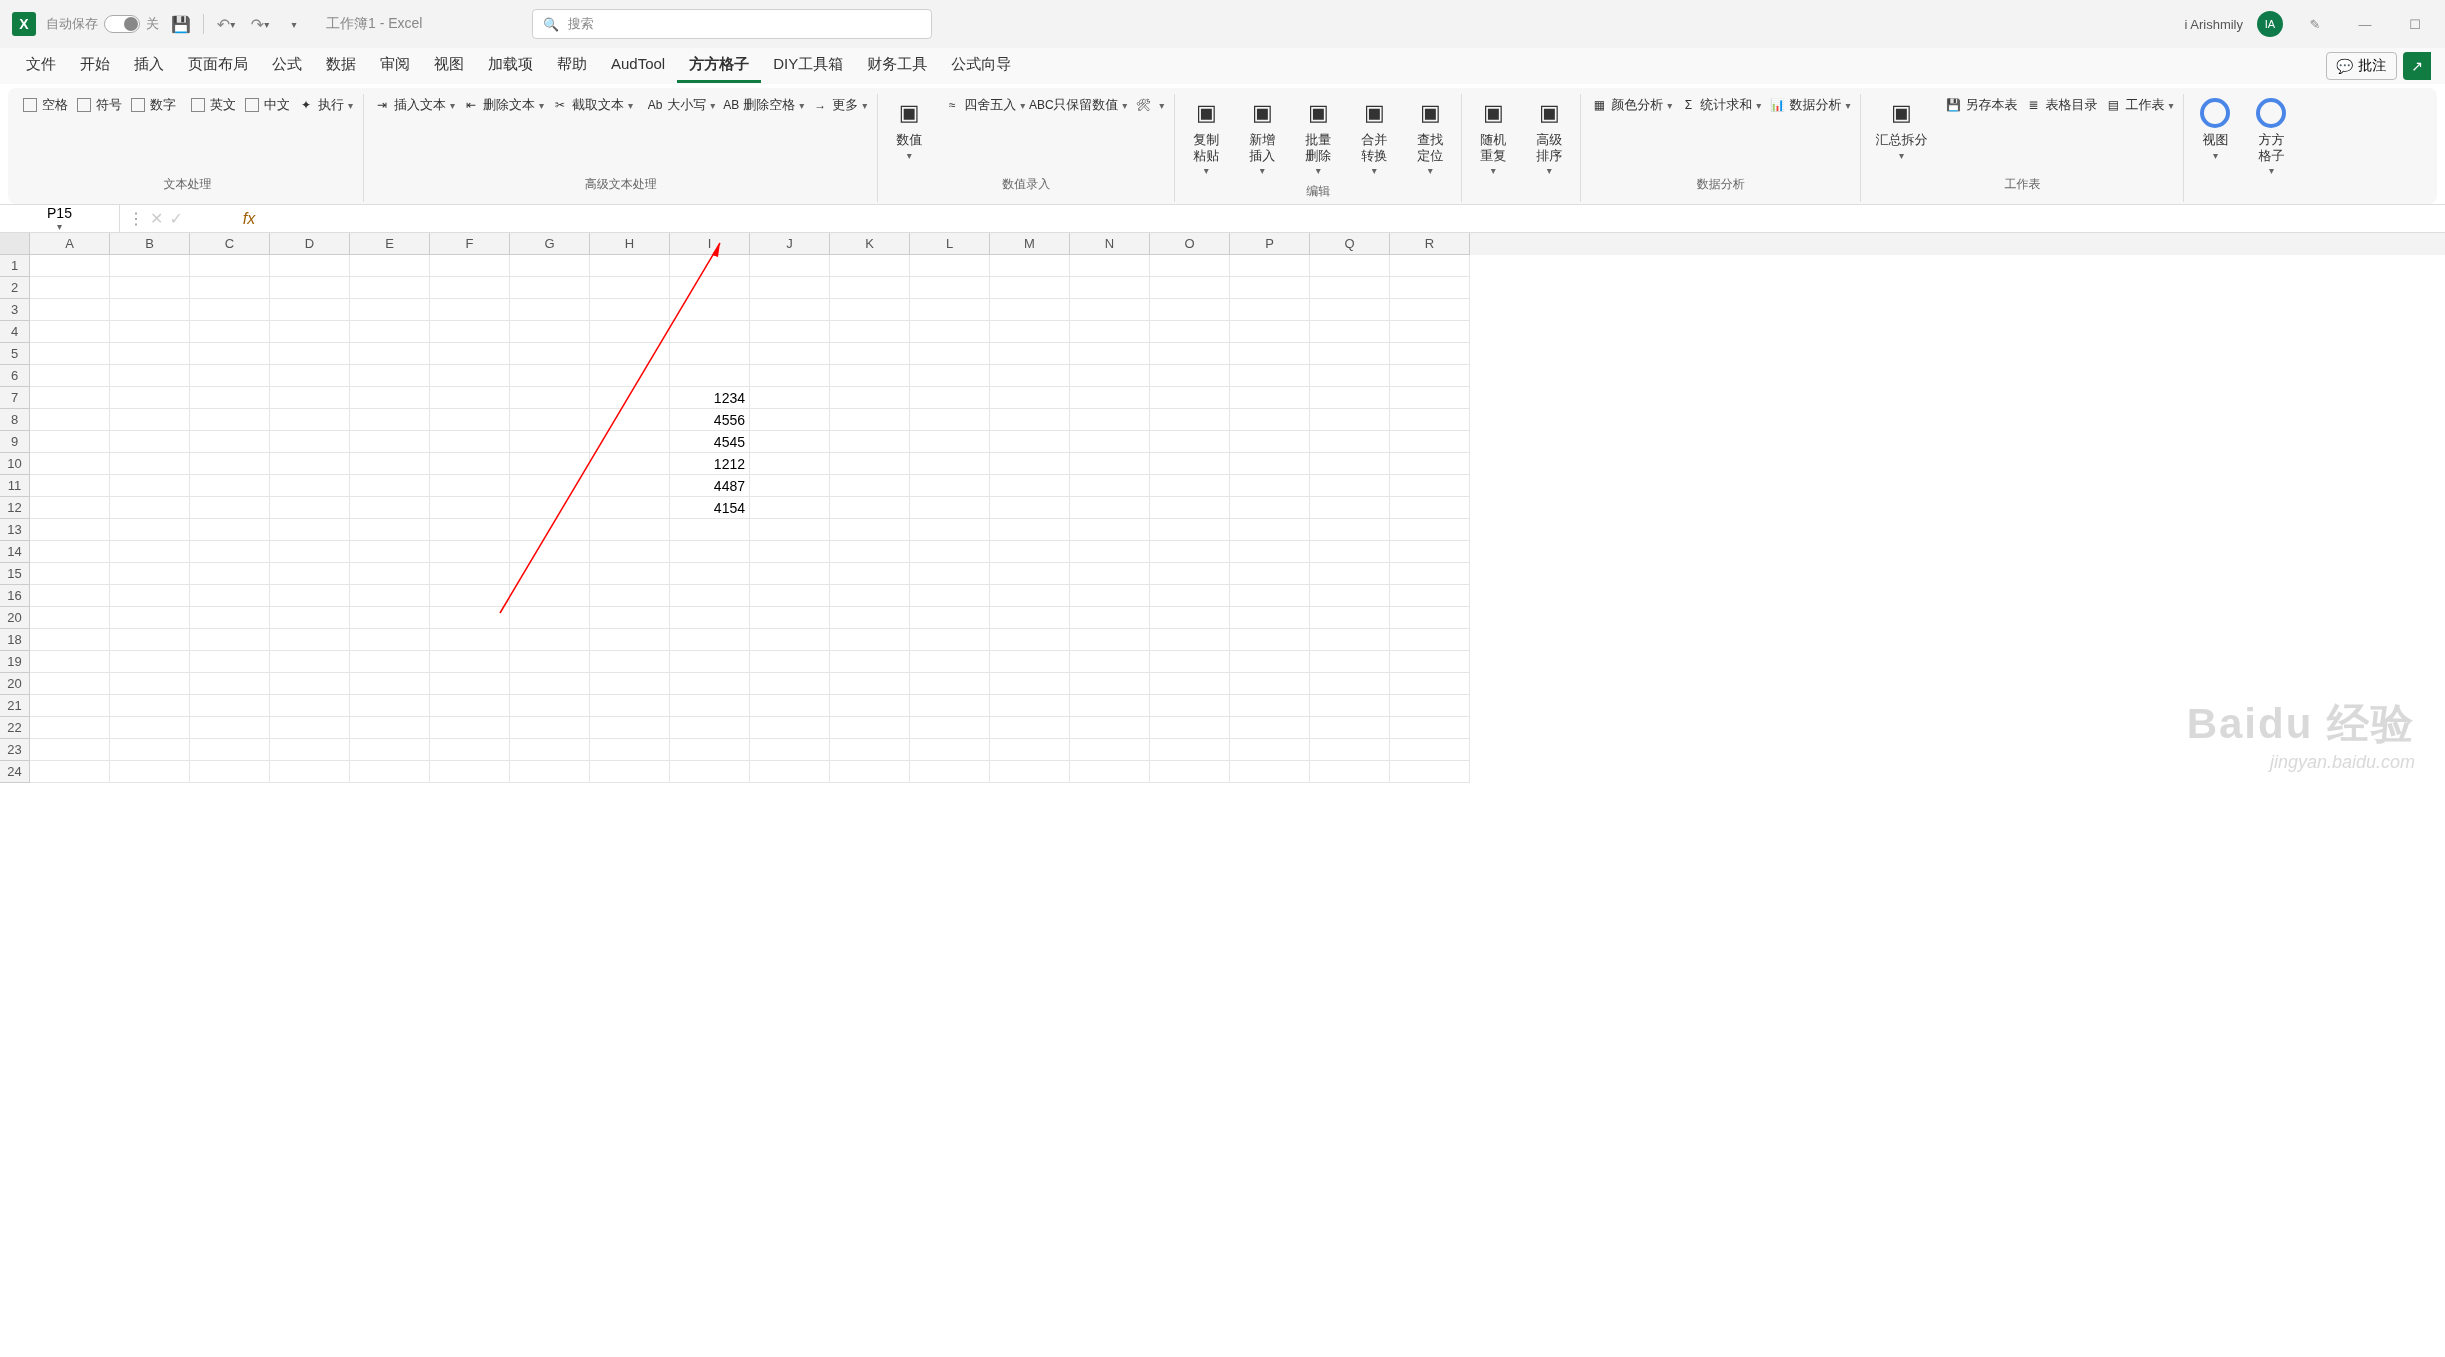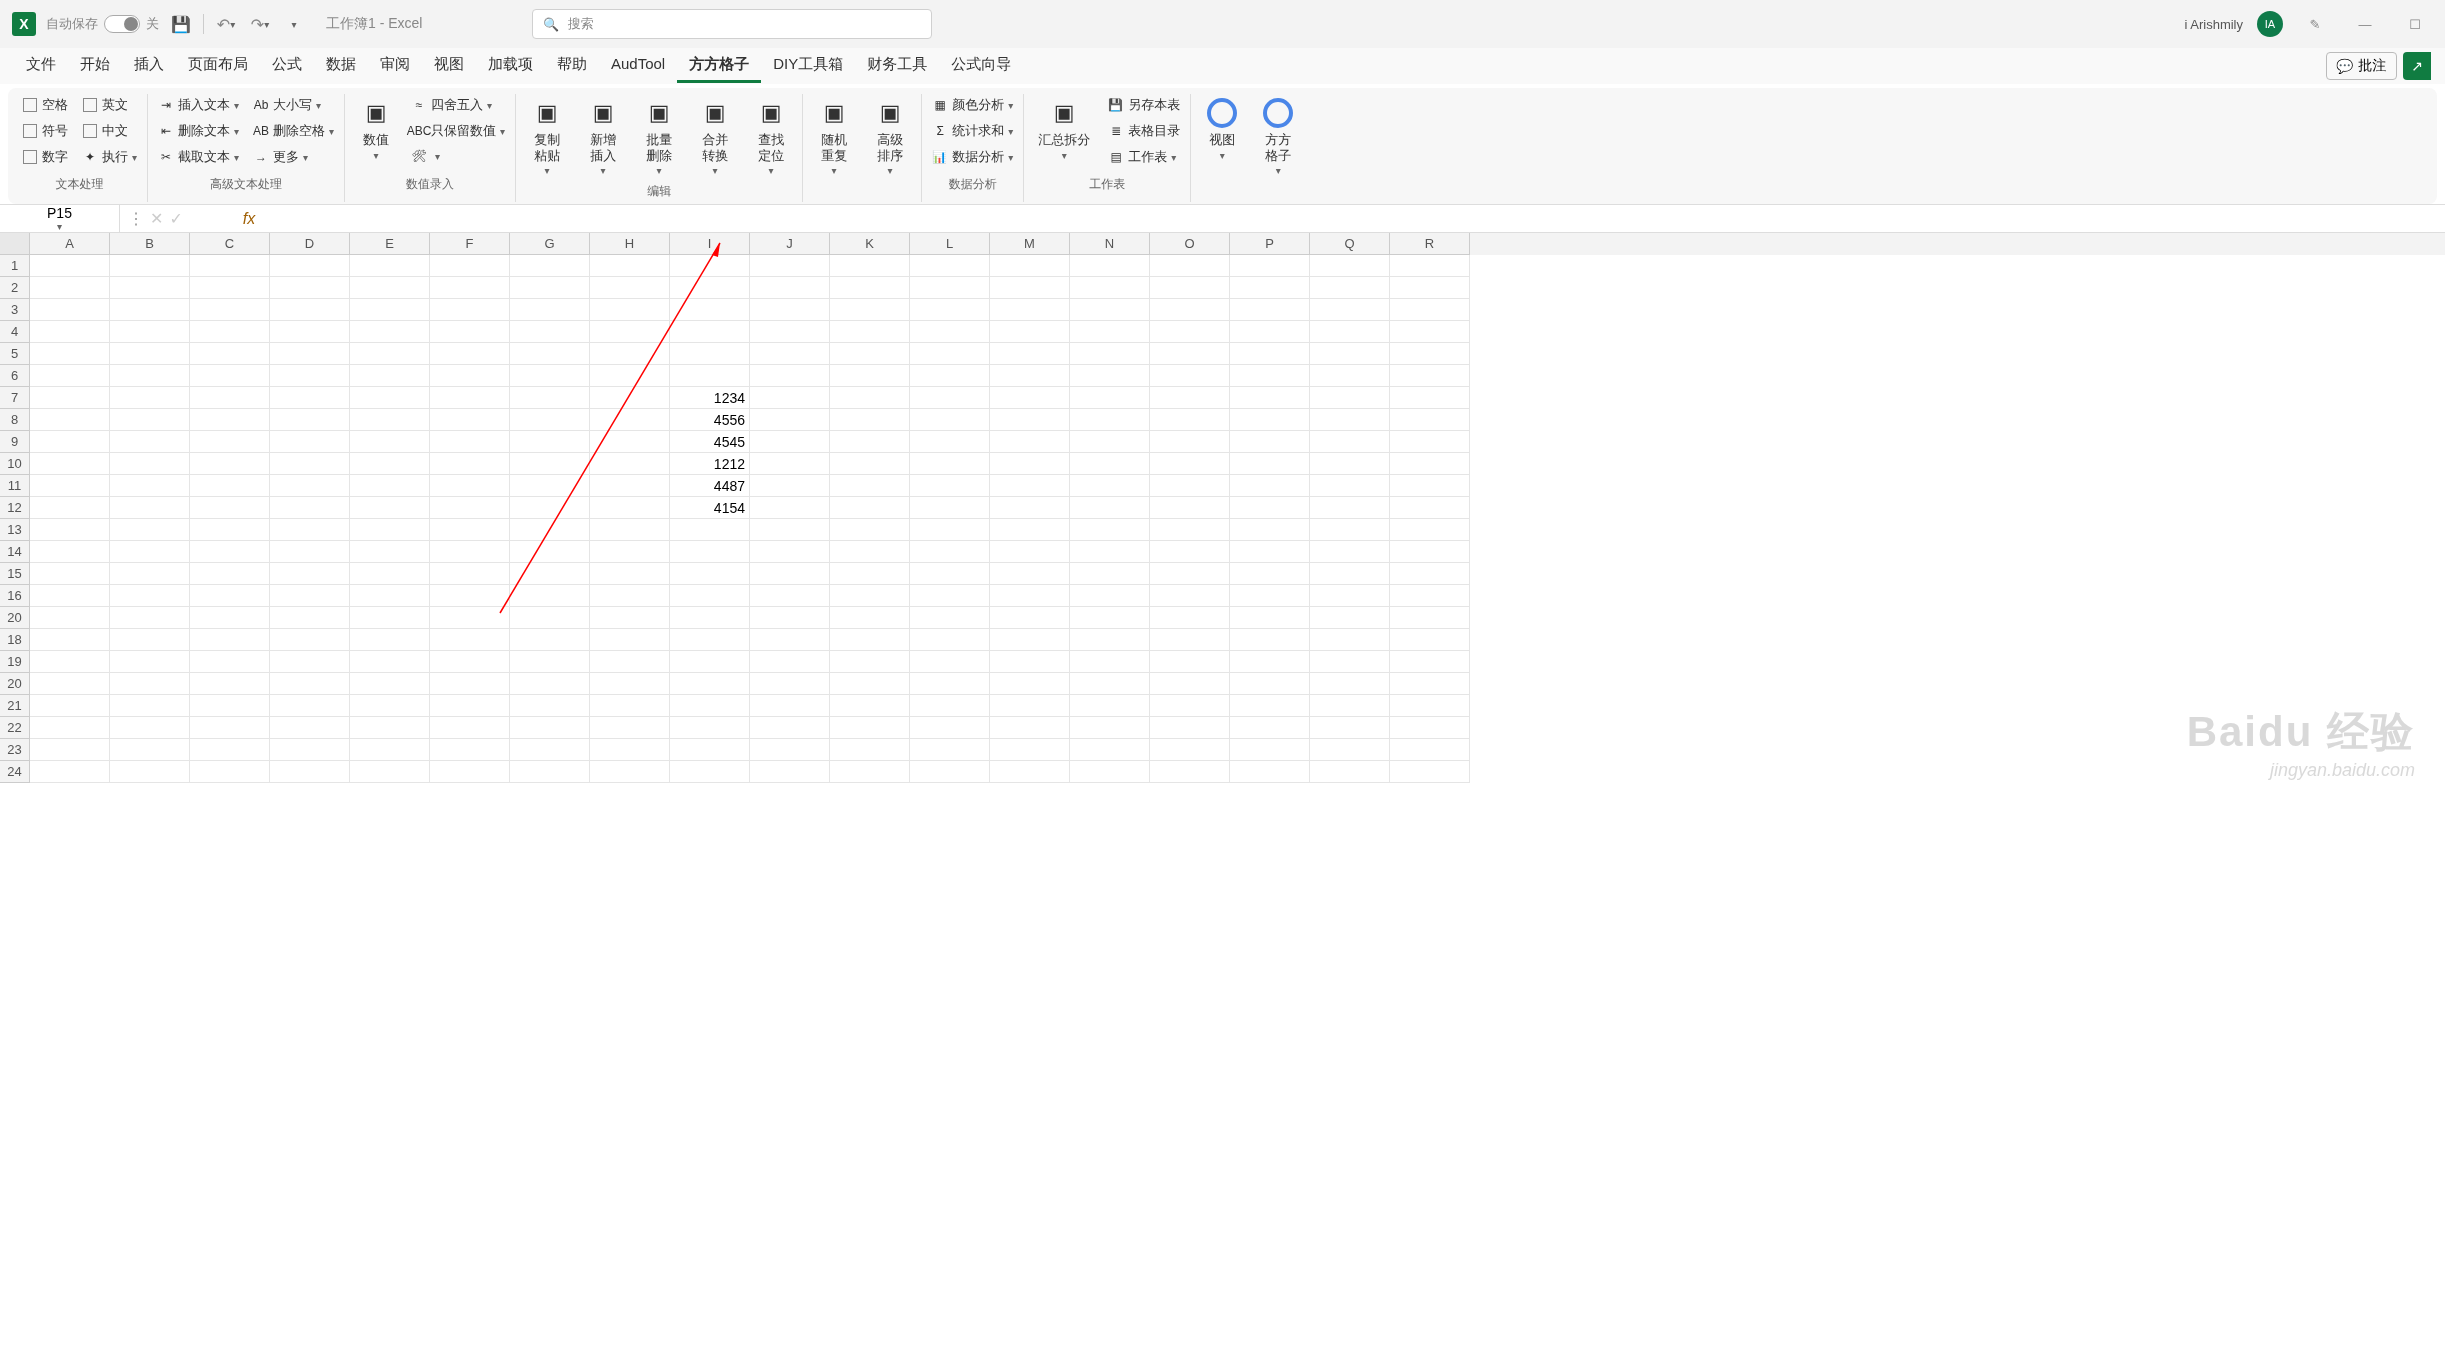--- a/index.html
+++ b/index.html
@@ -24,21 +24,21 @@
     .tabs-right { margin-left: auto; display: flex; gap: 6px; align-items: center; }
     .comment-btn { border: 1px solid #bbb; border-radius: 4px; padding: 4px 10px; font-size: 14px; display: flex; align-items: center; gap: 4px; }
     .share-btn { background: #107c41; color: #fff; padding: 6px 8px; border-radius: 4px 0 0 4px; font-size: 14px; display:flex; align-items:center; gap:4px; }
 
     .ribbon { background: #fff; border-bottom: 1px solid #ddd; display: flex; padding: 4px 8px 0 8px; }
     .ribbon-pane { background: #f7f7f7; border-radius: 8px; display: flex; flex: 1; padding: 6px 4px 2px 4px; gap: 0; }
     .rgroup { display: flex; flex-direction: column; align-items: center; padding: 0 8px; border-right: 1px solid #ddd; }
     .rgroup:last-child { border-right: none; }
     .rgroup-body { display: flex; gap: 10px; min-height: 78px; align-items: flex-start; }
     .rgroup-label { font-size: 12px; color: #666; padding: 4px 0 2px 0; }
-    .rcol { display: flex; flex-direction: column; gap: 4px; }
+    .rcol { display: flex; flex-direction: row; gap: 4px; }
     .rbtn { display: flex; align-items: center; gap: 4px; font-size: 13px; color: #333; cursor: pointer; padding: 2px 2px; white-space: nowrap; }
     .rbtn-sm-icon { width: 16px; height: 16px; display: inline-flex; align-items: center; justify-content: center; font-size: 12px; }
     .chk { width: 14px; height: 14px; border: 1px solid #888; display: inline-block; }
     .rbtn-big { display: flex; flex-direction: column; align-items: center; gap: 2px; font-size: 13px; color: #333; cursor: pointer; padding: 2px 6px; text-align: center; line-height: 1.2; }
     .big-icon { width: 34px; height: 34px; display: flex; align-items: center; justify-content: center; font-size: 22px; }
     .caret { font-size: 10px; color: #666; }
     .circle-toggle { width: 30px; height: 30px; border: 4px solid #4a86e8; border-radius: 50%; }
     
     .formula-bar { height: 28px; display: flex; align-items: center; border-bottom: 1px solid #ddd; }
     .namebox { width: 120px; padding: 0 8px; font-size: 14px; border-right: 1px solid #ddd; height: 100%; display: flex; align-items: center; justify-content: space-between; flex-direction: column; }
@@ -52,21 +52,21 @@
     .ch { width: 80px; border-right: 1px solid #ccc; border-bottom: 1px solid #ccc; display: flex; align-items: center; justify-content: center; font-size: 13px; color: #555; background: #f3f3f3; }
     .grid-body { display: flex; }
     .row-headers { display: flex; flex-direction: column; }
     .rh { width: 30px; height: 22px; border-right: 1px solid #ccc; border-bottom: 1px solid #ccc; display: flex; align-items: center; justify-content: center; font-size: 13px; color: #555; background: #f3f3f3; }
     .cells { position: relative; }
     .row { display: flex; }
     .cell { width: 80px; height: 22px; border-right: 1px solid #e5e5e5; border-bottom: 1px solid #e5e5e5; font-size: 14px; display: flex; align-items: center; justify-content: flex-end; padding: 0 4px; color: #000; }
     
     .arrow-annot { position: absolute; pointer-events: none; }
     
-    .watermark { position: absolute; right: 30px; bottom: 2px; color: rgba(180,180,180,0.5); text-align: right; }
+    .watermark { position: absolute; right: 30px; bottom: 10px; color: rgba(180,180,180,0.5); text-align: right; }
     .watermark .big { font-size: 42px; font-weight: bold; letter-spacing: 2px; }
     .watermark .small { font-size: 18px; font-style: italic; }
   </style>
 </head>
 <body>
 
 <div class="titlebar">
   <div class="excel-icon">X</div>
   <div class="autosave">
     <span>自动保存</span>

